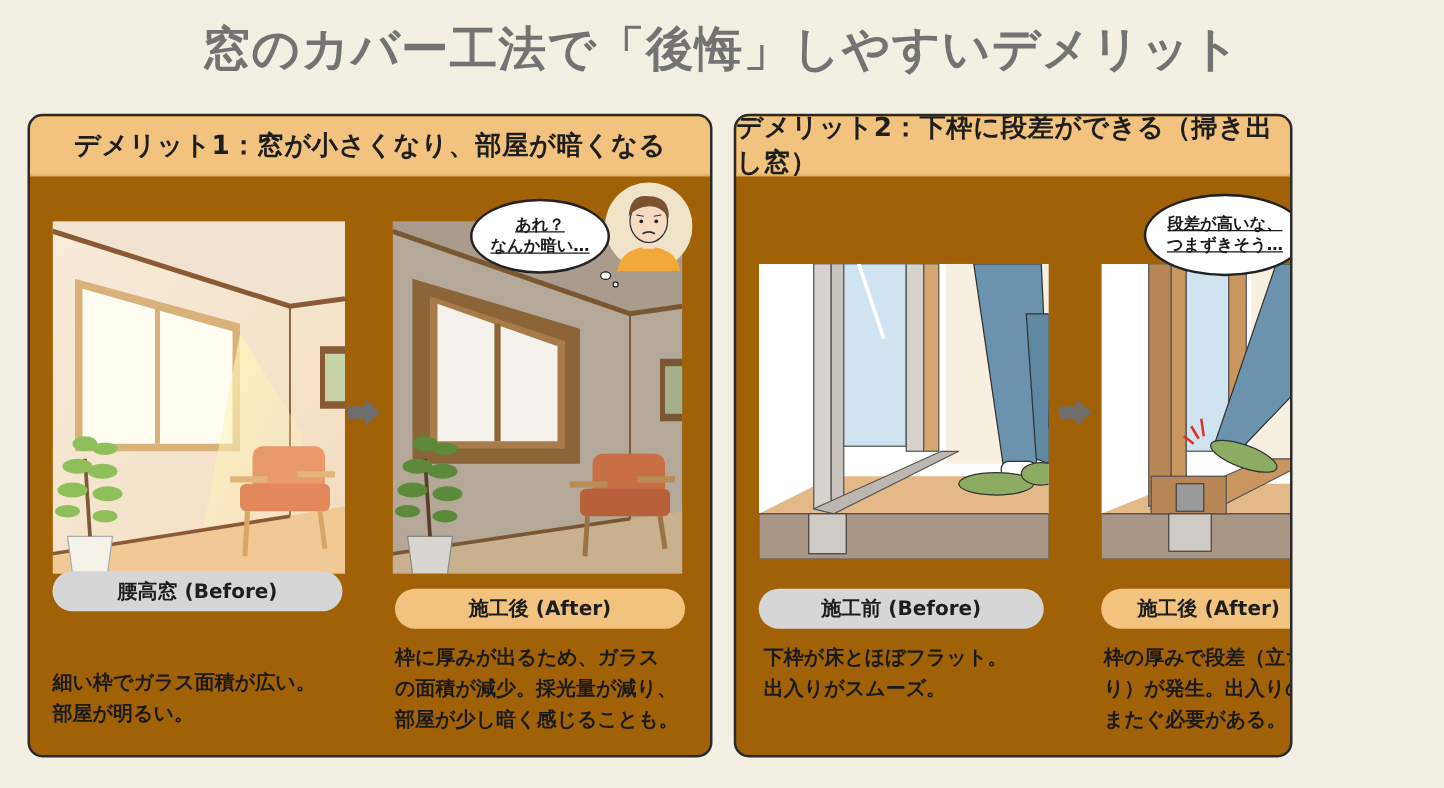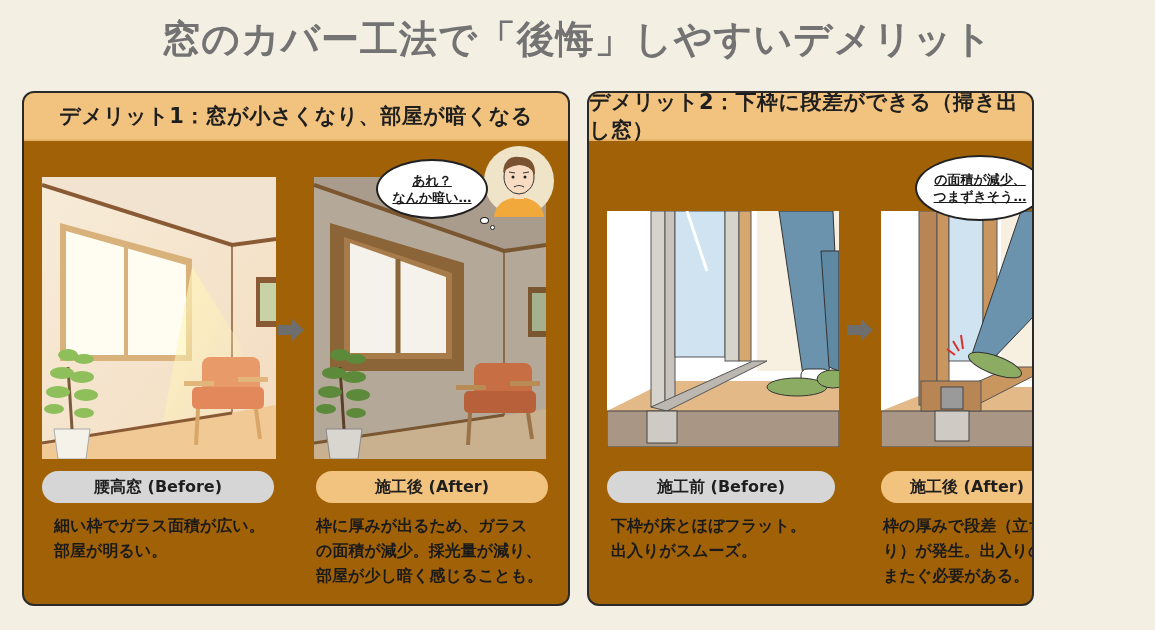--- a/index.html
+++ b/index.html
@@ -158,24 +158,24 @@
     <circle cx="29" cy="32" r="1.5" fill="#222"></circle>
       <circle cx="41" cy="32" r="1.5" fill="#222"></circle>
     <path d="M25,27 L31,28 M39,28 L45,27" stroke="#333" stroke-width="1"></path>
     <path d="M30,42 Q35,39 40,42" fill="none" stroke="#333" stroke-width="1.2"></path>
   </svg>
   <div class="bubble" style="left:352px;top:66px;width:112px;height:60px;">あれ？
 なんか暗い…</div>
   <div class="dot" style="left:456px;top:124px;width:9px;height:7px;"></div>
   <div class="dot" style="left:466px;top:132px;width:5px;height:5px;"></div>
 
-  <div class="pill before" style="left:18px;top:378px;width:232px;text-align:center;">腰高窓 (Before)</div>
+  <div class="pill before" style="left:18px;top:364px;width:232px;text-align:center;">腰高窓 (Before)</div>
   <div class="pill after" style="left:292px;top:378px;width:232px;">施工後 (After)</div>
 
-  <div class="desc" style="left:18px;top:420px;width:250px;margin-left:12px;">細い枠でガラス面積が広い。
+  <div class="desc" style="left:18px;top:440px;width:250px;">細い枠でガラス面積が広い。
 部屋が明るい。</div>
   <div class="desc" style="left:292px;top:420px;width:250px;">枠に厚みが出るため、ガラス
 の面積が減少。採光量が減り、
 部屋が少し暗く感じることも。</div>
 </div>
 
 <div class="panel p2">
   <div class="panel-header">デメリット2：下枠に段差ができる（掃き出し窓）</div>
 
   <div class="scene" style="left:18px;top:118px;width:232px;height:236px;">
@@ -233,21 +233,21 @@
     <circle cx="36" cy="37" r="36" fill="#efe4c8"></circle>
     <path d="M10,74 Q12,54 36,52 Q60,54 62,74 Z" fill="#f2a93b"></path>
     <rect x="31" y="44" width="10" height="10" fill="#f7dcc3"></rect>
     <ellipse cx="36" cy="32" rx="15" ry="17" fill="#f7dcc3" stroke="#333" stroke-width="1"></ellipse>
     <path d="M20,28 Q21,10 36,12 Q53,12 52,30 Q47,20 36,20 Q25,21 20,28 Z" fill="#7a5230"></path>
     <circle cx="30" cy="32" r="1.5" fill="#222"></circle>
       <circle cx="42" cy="32" r="1.5" fill="#222"></circle>
     <path d="M26,27 L32,28 M40,28 L46,27" stroke="#333" stroke-width="1"></path>
     <path d="M31,42 Q36,39 41,42" fill="none" stroke="#333" stroke-width="1.2"></path>
   </svg>
-  <div class="bubble" style="left:326px;top:62px;width:130px;height:66px;">の面積が減少、
+  <div class="bubble" style="left:326px;top:62px;width:130px;height:66px;">段差が高いな、
 つまずきそう…</div>
   <div class="dot" style="left:450px;top:124px;width:10px;height:8px;"></div>
   <div class="dot" style="left:460px;top:132px;width:6px;height:5px;"></div>
 
   <div class="pill before" style="left:18px;top:378px;width:228px;">施工前 (Before)</div>
   <div class="pill after" style="left:292px;top:378px;width:172px;">施工後 (After)</div>
 
   <svg style="position:absolute;left:472px;top:366px;" width="54" height="46" viewBox="0 0 54 46">
     <polygon points="27,2 52,44 2,44" fill="#f5c518" stroke="#222" stroke-width="2.5" stroke-linejoin="round"></polygon>
     <circle cx="30" cy="15" r="3" fill="#111"></circle>

